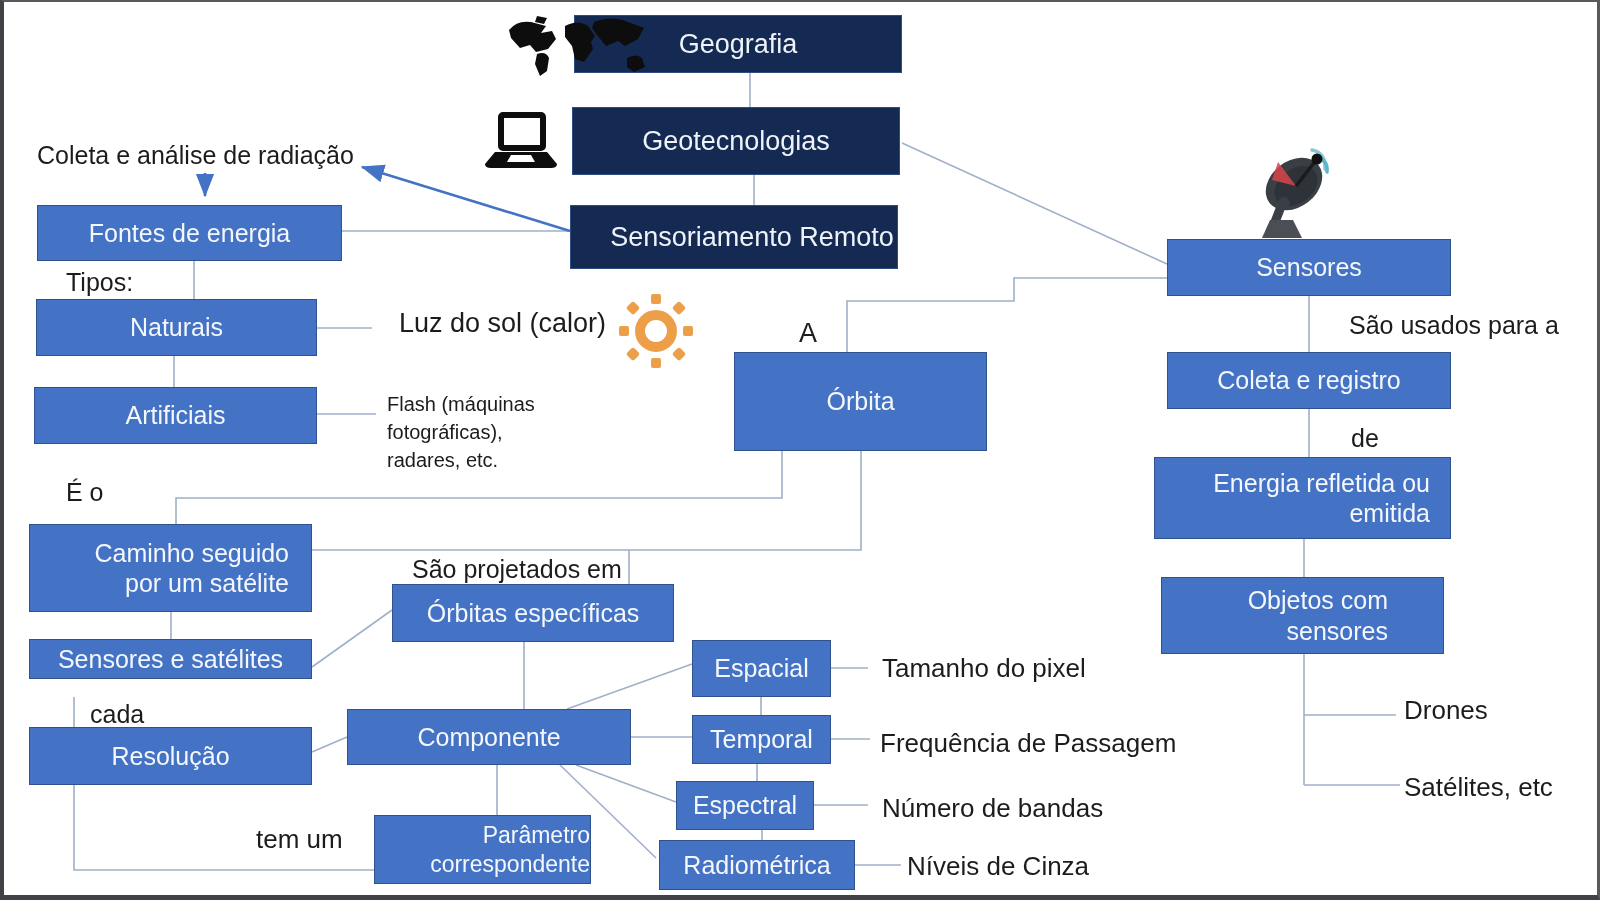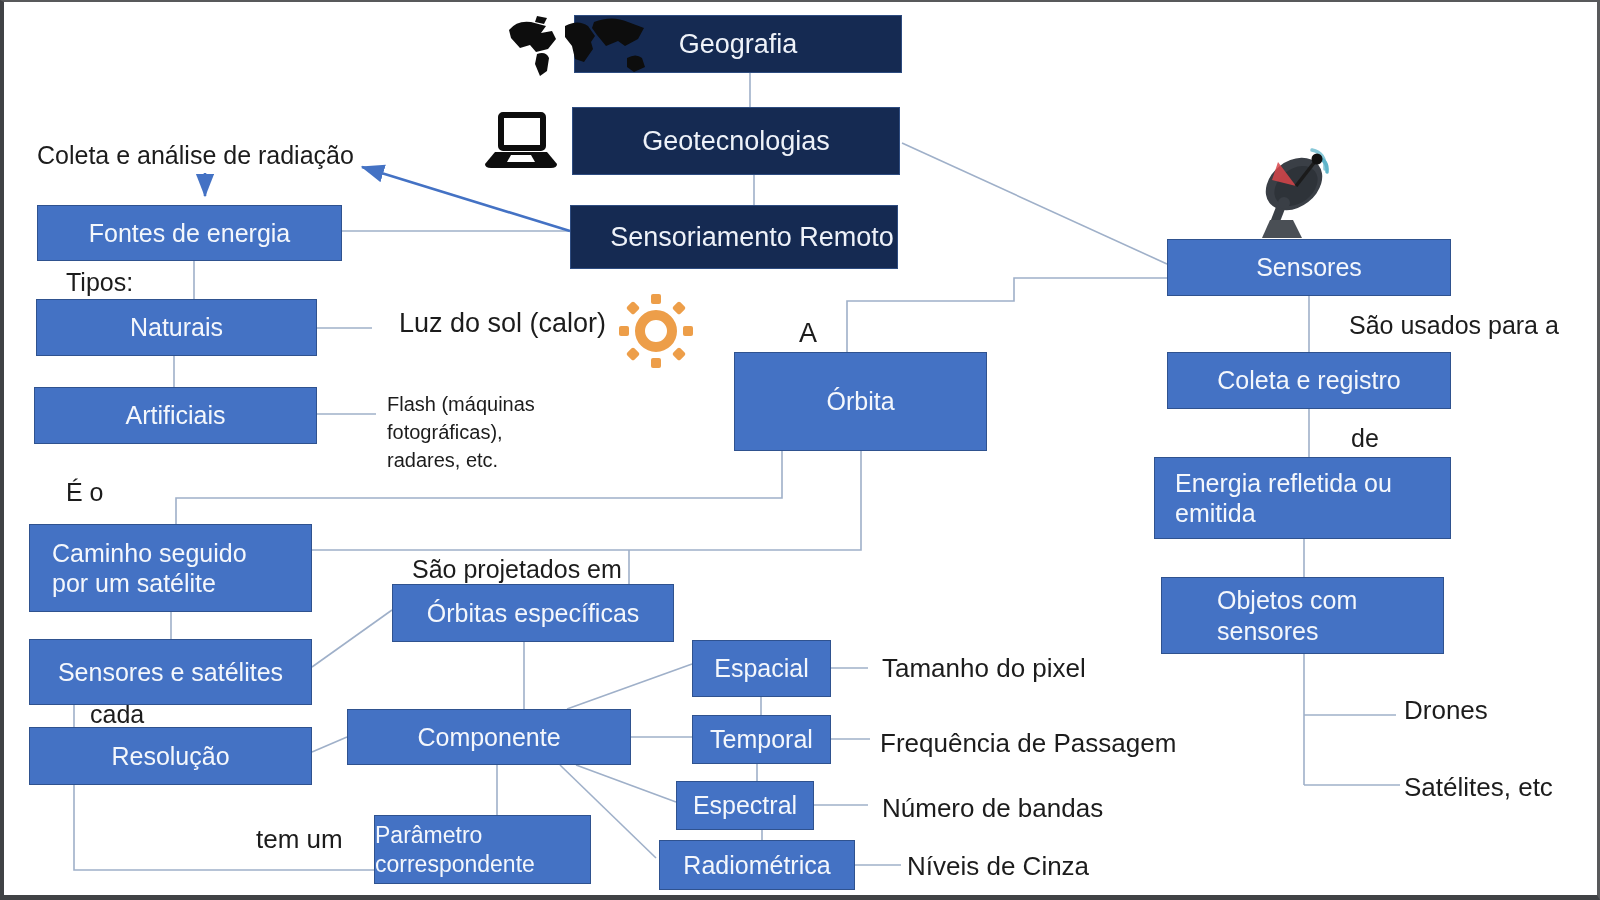--- a/index.html
+++ b/index.html
@@ -6,21 +6,21 @@
   .canvas{
     position:relative;width:1600px;height:900px;background:#ffffff;
     border-top:2px solid #58595b;border-right:3px solid #58595b;
     border-bottom:5px solid #404245;border-left:4px solid #404245;
     box-sizing:border-box;overflow:hidden;
     font-family:"Liberation Sans", sans-serif;
   }
   .wires{position:absolute;left:0;top:0;z-index:0;}
   .box{
     position:absolute;z-index:2;display:flex;align-items:center;justify-content:center;
-    text-align:left;color:#f4f7fc;line-height:1.22;box-sizing:border-box;
+    text-align:right;color:#f4f7fc;line-height:1.22;box-sizing:border-box;
   }
   .box-blue{background:#4472C4;border:1.6px solid #2F528F;font-size:25px;}
   .box-navy{background:#152A52;border:1.6px solid #2E4C80;font-size:27px;color:#eef2f9;}
   .lbl{position:absolute;z-index:1;color:#1c1c1c;white-space:nowrap;}
   .icon{position:absolute;z-index:3;}
 </style>
 </head>
 <body>
 
 <div class="canvas">
@@ -88,21 +88,21 @@
   </svg>
 
   <div class="box box-navy" style="left:570px;top:13px;width:328px;height:58px;">Geografia</div>
   <div class="box box-navy" style="left:568px;top:105px;width:328px;height:68px;">Geotecnologias</div>
   <div class="box box-navy" style="left:566px;top:203px;width:328px;height:64px;padding-left:36px;">Sensoriamento Remoto</div>
 
   <div class="box box-blue" style="left:33px;top:203px;width:305px;height:56px;">Fontes de energia</div>
   <div class="box box-blue" style="left:32px;top:297px;width:281px;height:57px;">Naturais</div>
   <div class="box box-blue" style="left:30px;top:385px;width:283px;height:57px;">Artificiais</div>
   <div class="box box-blue" style="left:25px;top:522px;width:283px;height:88px;padding:0 22px;">Caminho seguido por um satélite</div>
-  <div class="box box-blue" style="left:25px;top:637px;width:283px;height:66px;">Sensores e satélites</div>
+  <div class="box box-blue" style="left:25px;top:637px;width:283px;height:40px;">Sensores e satélites</div>
   <div class="box box-blue" style="left:25px;top:725px;width:283px;height:58px;">Resolução</div>
 
   <div class="box box-blue" style="left:388px;top:582px;width:282px;height:58px;">Órbitas específicas</div>
   <div class="box box-blue" style="left:730px;top:350px;width:253px;height:99px;">Órbita</div>
   <div class="box box-blue" style="left:343px;top:707px;width:284px;height:56px;">Componente</div>
   <div class="box box-blue" style="left:370px;top:813px;width:217px;height:69px;font-size:23px;">Parâmetro correspondente</div>
 
   <div class="box box-blue" style="left:688px;top:638px;width:139px;height:57px;">Espacial</div>
   <div class="box box-blue" style="left:688px;top:713px;width:139px;height:49px;">Temporal</div>
   <div class="box box-blue" style="left:672px;top:779px;width:138px;height:49px;">Espectral</div>

